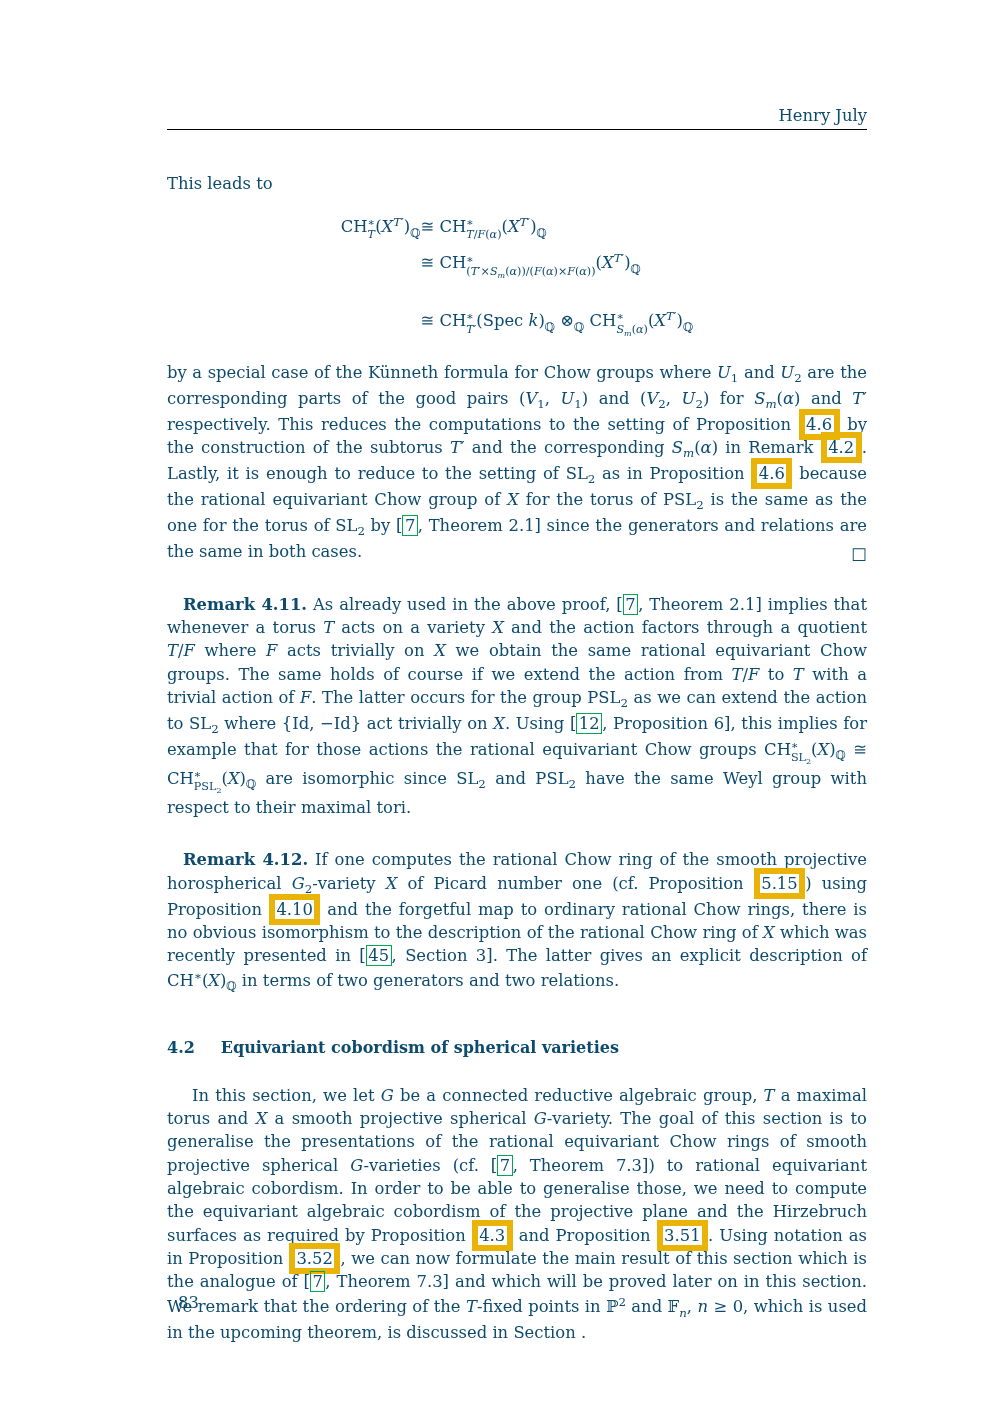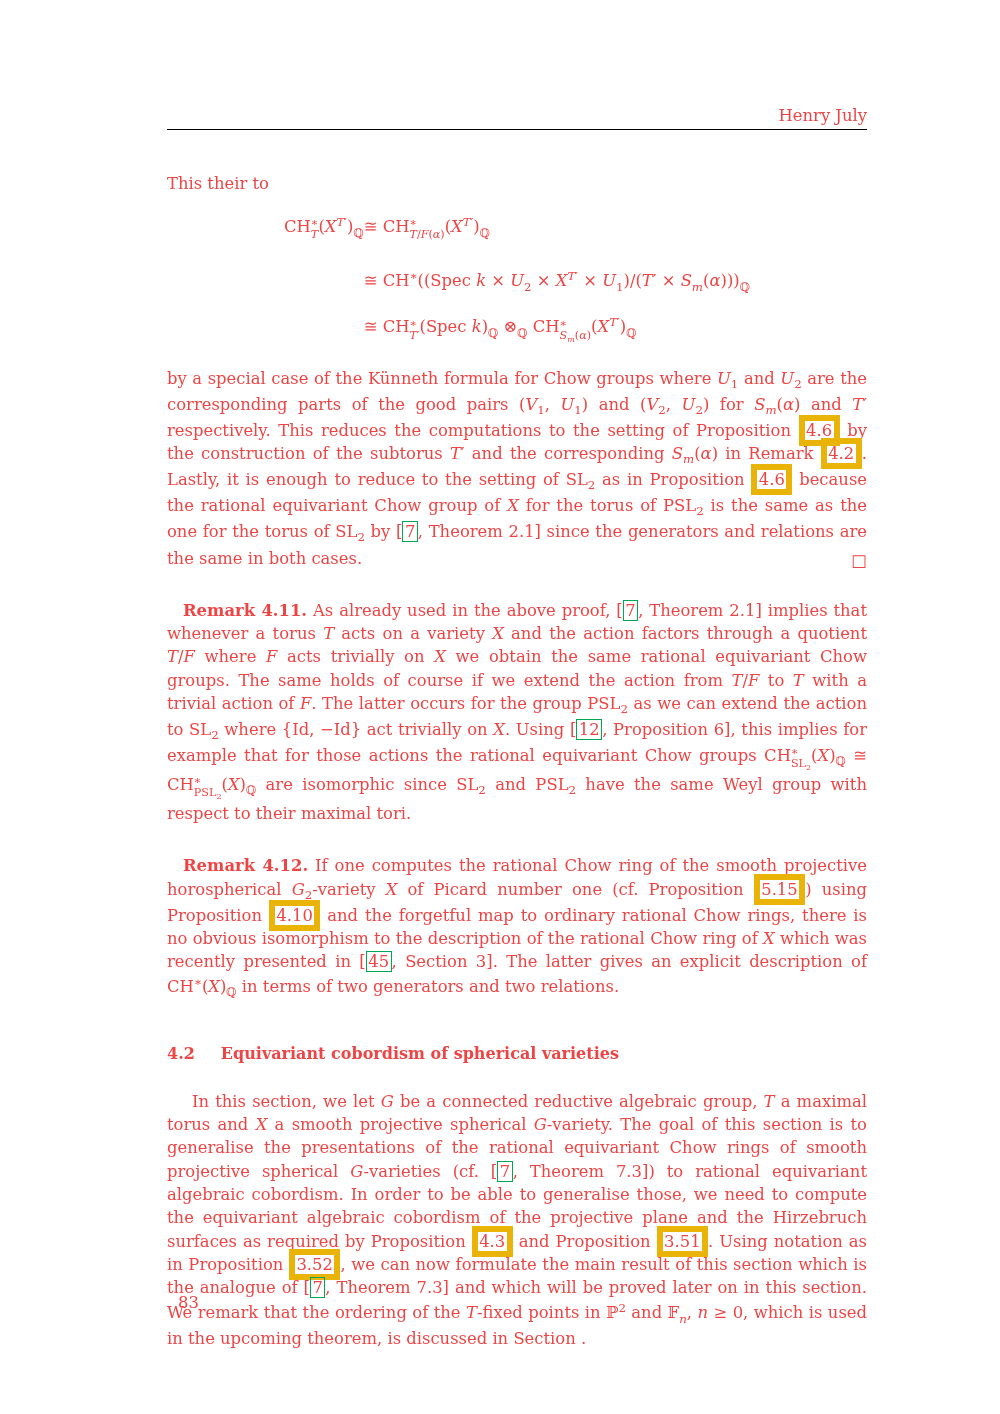--- a/index.html
+++ b/index.html
@@ -1,21 +1,21 @@
 <!DOCTYPE html>
 <html><head>
 <meta charset="utf-8">
 <style>
   html,body{margin:0;padding:0;background:#ffffff;}
   .page{
     position:relative;
     width:1000px;height:1414px;
     background:#ffffff;
     font-family:"DejaVu Serif","Liberation Serif",serif;
-    color:#ef4444;
+    color:#0c4a6e;
     font-size:16.4px;
     line-height:1.42;
     overflow:hidden;
     box-sizing:border-box;
   }
   .header{
     position:absolute;top:104px;left:167px;width:700px;
     text-align:right;
   }
   .header-rule{
@@ -60,36 +60,33 @@
 
 <div class="page">
 
   <div class="header">
     <span>Henry July</span>
   </div>
   <div class="header-rule"></div>
 
   <div class="content">
 
-    <p class="lead">This their to</p>
+    <p class="lead">This leads to</p>
 
     <div class="eqs">
       <div class="eq-row">
         <span class="eq-l">CH<span class="ss"><span class="a">∗</span><span class="b"><i>T</i></span></span>(<i>X</i><sup><i>T</i>′</sup>)<sub>ℚ</sub></span>
         <span class="eq-r">≅ CH<span class="ss"><span class="a">∗</span><span class="b"><i>T</i>/<i>F</i>(<i>α</i>)</span></span>(<i>X</i><sup><i>T</i>′</sup>)<sub>ℚ</sub></span>
       </div>
       <div class="eq-row">
         <span class="eq-l"></span>
+        <span class="eq-r">≅ CH<span class="ss"><span class="a">∗</span><span class="b">(<i>T</i>′×<i>S</i><sub><i>m</i></sub>(<i>α</i>))/(<i>F</i>(<i>α</i>)×<i>F</i>(<i>α</i>))</span></span>(<i>X</i><sup><i>T</i>′</sup>)<sub>ℚ</sub></span>
       </div>
       <div class="eq-row">
         <span class="eq-l"></span>
-      </div>
-      <div class="eq-row">
-        <span class="eq-l"></span>
-        <span class="eq-r">≅ CH<sup>∗</sup>((Spec <i>k</i> × <i>U</i><sub>2</sub> × <i>X</i><sup><i>T</i>′</sup> × <i>U</i><sub>1</sub>)/(<i>T</i>′ × <i>S</i><sub><i>m</i></sub>(<i>α</i>)))<sub>ℚ</sub></span>
       </div>
       <div class="eq-row">
         <span class="eq-l"></span>
       </div>
       <div class="eq-row">
         <span class="eq-l"></span>
         <span class="eq-r">≅ CH<span class="ss"><span class="a">∗</span><span class="b"><i>T</i>′</span></span>(Spec <i>k</i>)<sub>ℚ</sub> ⊗<sub>ℚ</sub> CH<span class="ss"><span class="a">∗</span><span class="b"><i>S</i><sub><i>m</i></sub>(<i>α</i>)</span></span>(<i>X</i><sup><i>T</i>′</sup>)<sub>ℚ</sub></span>
       </div>
     </div>
 

